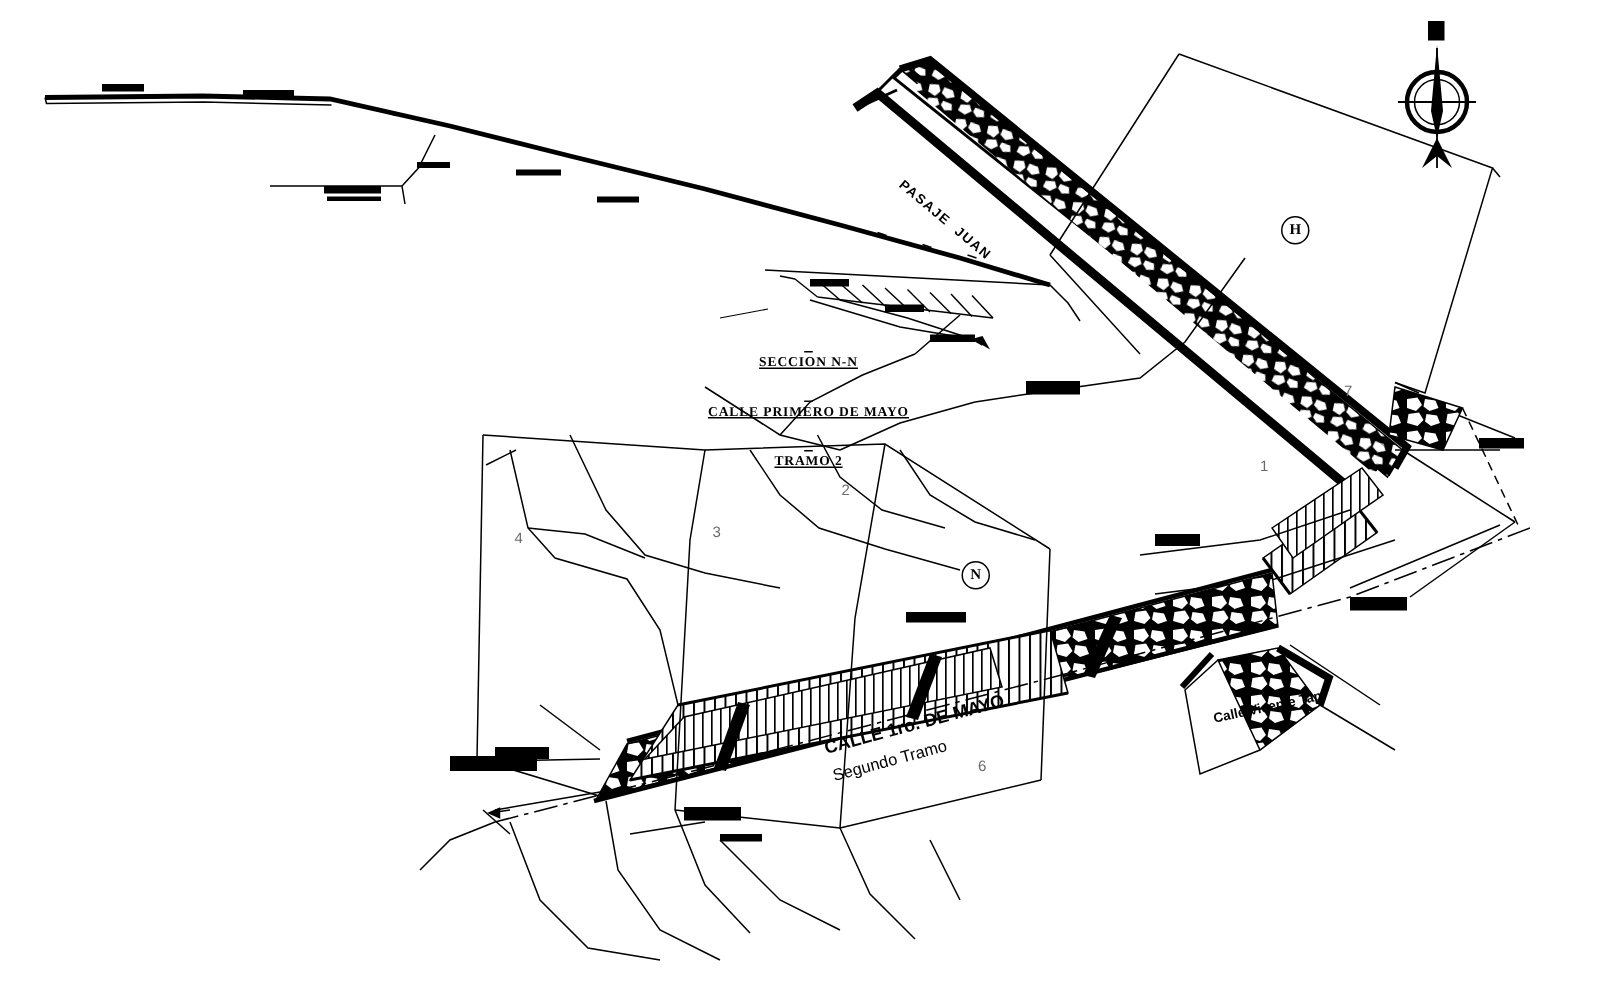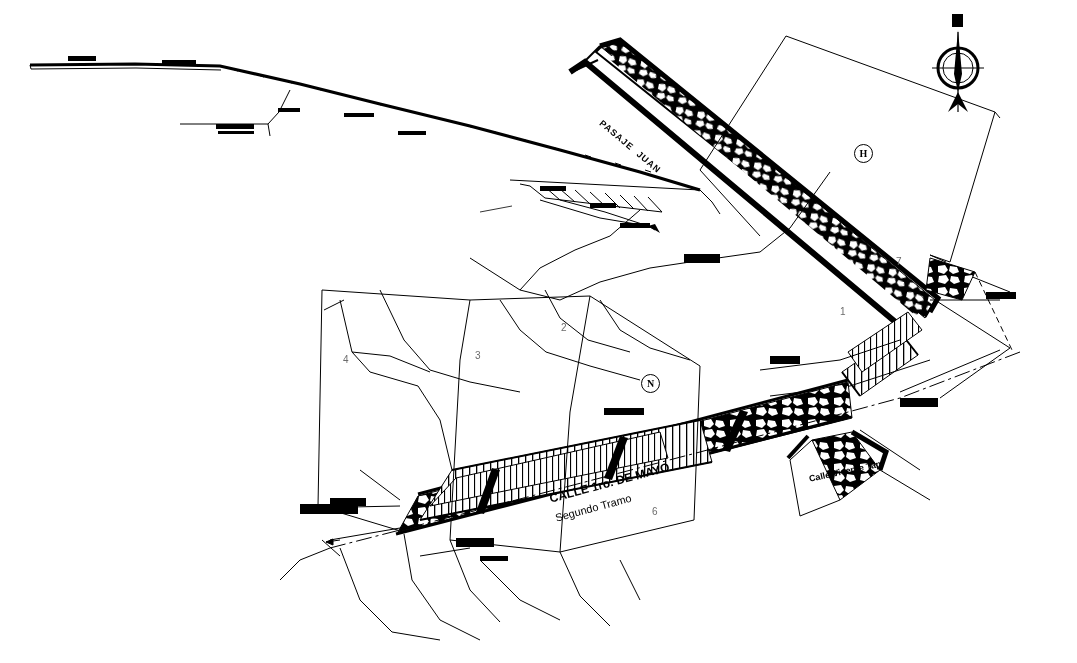--- a/index.html
+++ b/index.html
@@ -280,20 +280,25 @@
     <path d="M932 68 L984 68" stroke-width="1.2"></path>
     <path d="M958 32 L958 112" stroke-width="1.2"></path>
 
     <polygon points="958,30 962,74 958,92 954,74" fill="#000" stroke="none"></polygon>
     <polygon points="958,92 968,112 958,104 948,112" fill="#000" stroke="none"></polygon>
     <rect x="952" y="14" width="11" height="13" fill="#000" stroke="none"></rect>
   </g>
 
 </svg>
 
+<div class="lbl sect-title" style="left:456px; top:214px; width:166px;">
+  <div>SECCION N-N</div>
+  <div>CALLE PRIMERO DE MAYO</div>
+  <div>TRAMO 2</div>
+</div>
 
 <div class="lbl pasaje-lbl" style="left:604px; top:118px; transform:rotate(40deg); transform-origin:0 0;">PASAJE  JUAN</div>
 
 <div class="lbl street-lbl" style="left:548px; top:492px; transform:rotate(-15deg); transform-origin:0 0;">CALLE 1ro. DE MAYO</div>
 <div class="lbl street-lbl2" style="left:554px; top:512px; transform:rotate(-15deg); transform-origin:0 0;">Segundo Tramo</div>
 
 <div class="lbl tapi-lbl" style="left:808px; top:474px; transform:rotate(-12deg); transform-origin:0 0;">Calle Vicente Tapi</div>
 
 <div class="mark-circ" style="left:854px; top:144px;">H</div>
 <div class="mark-circ" style="left:641px; top:374px;">N</div>

